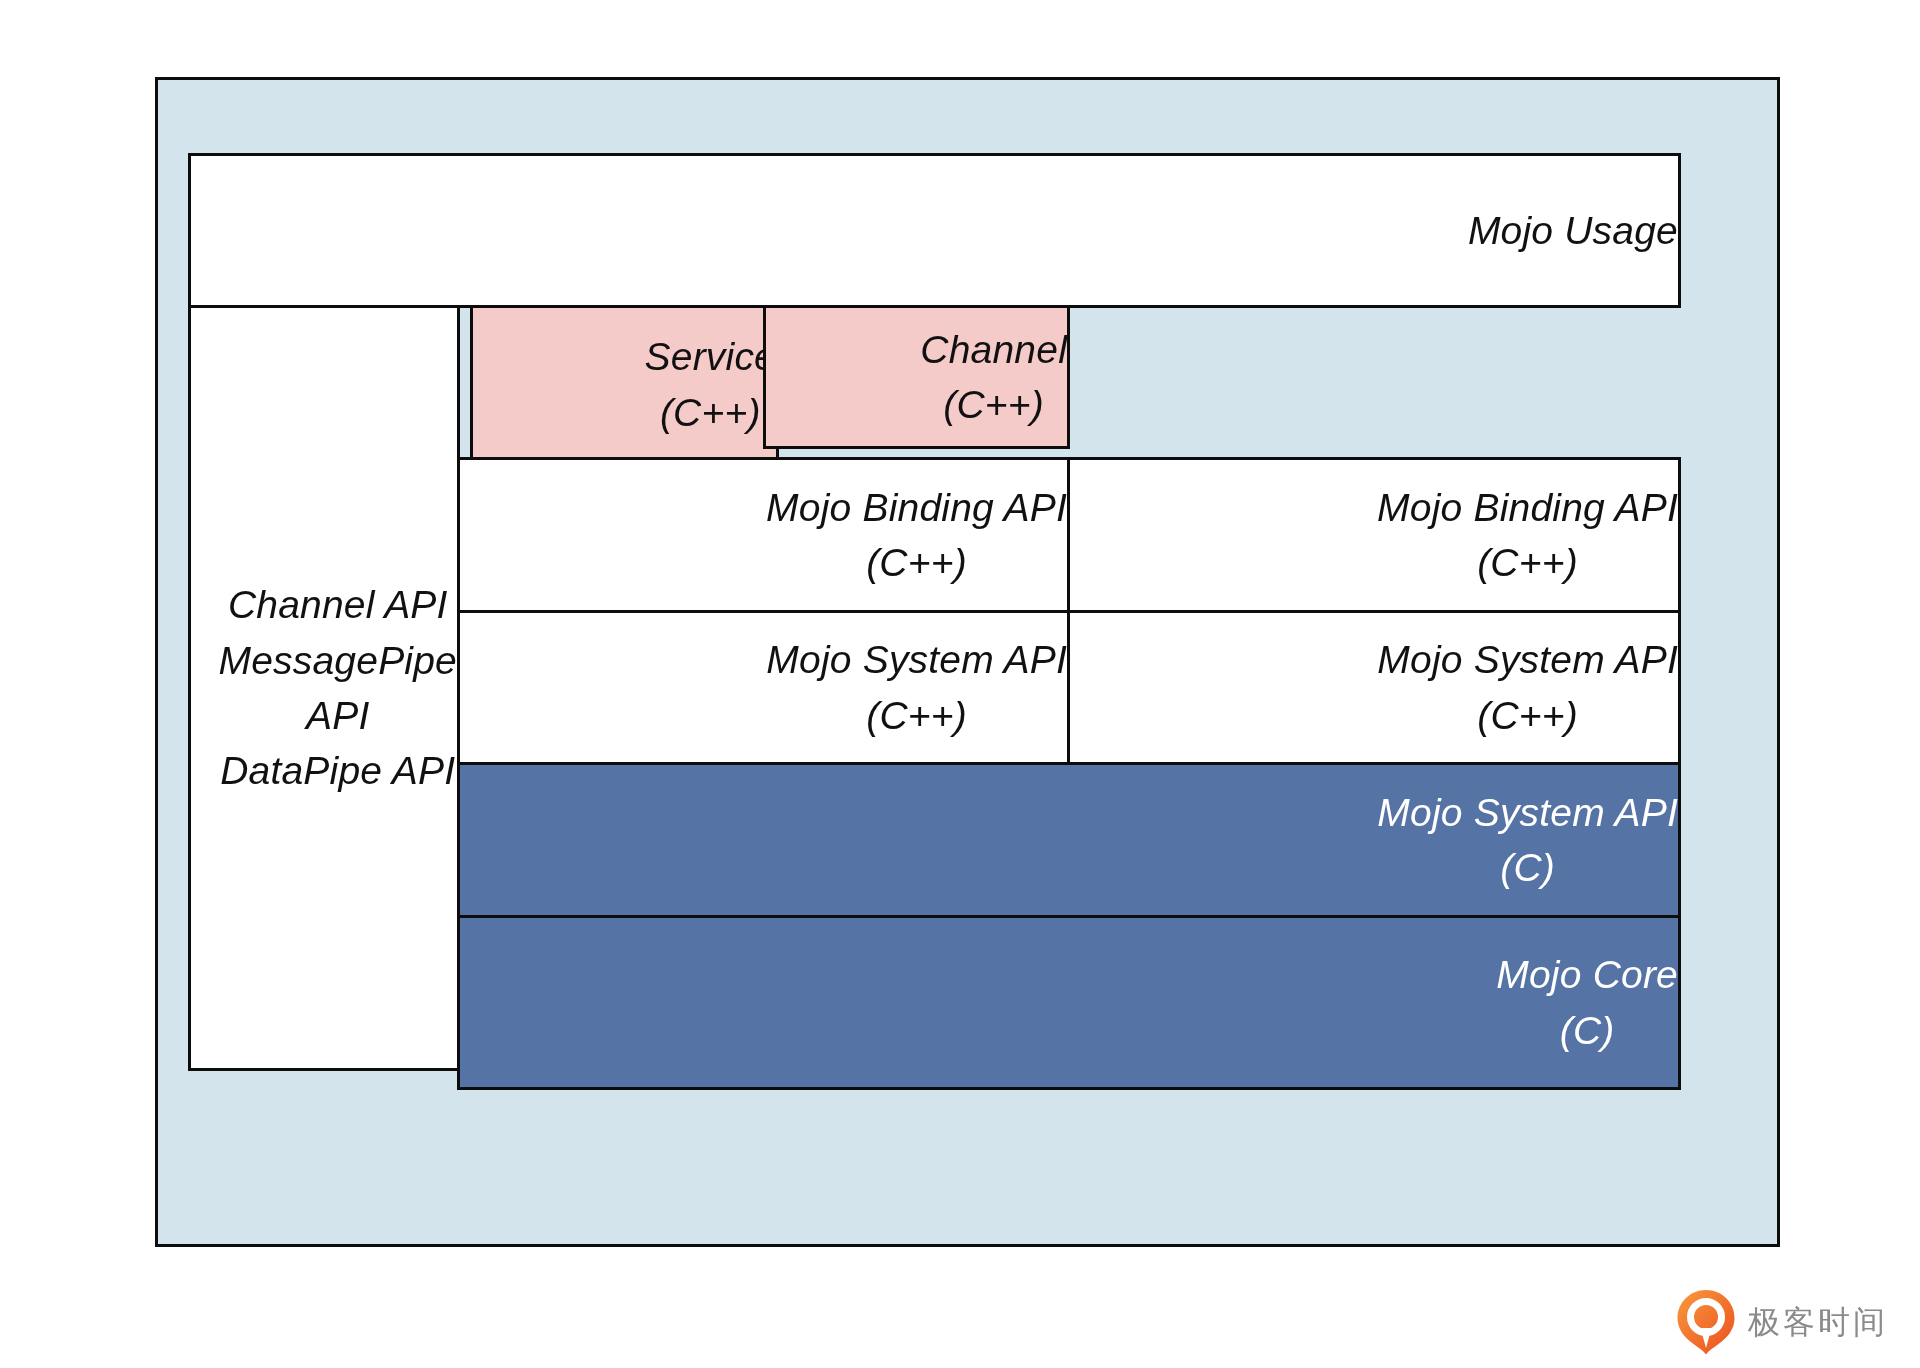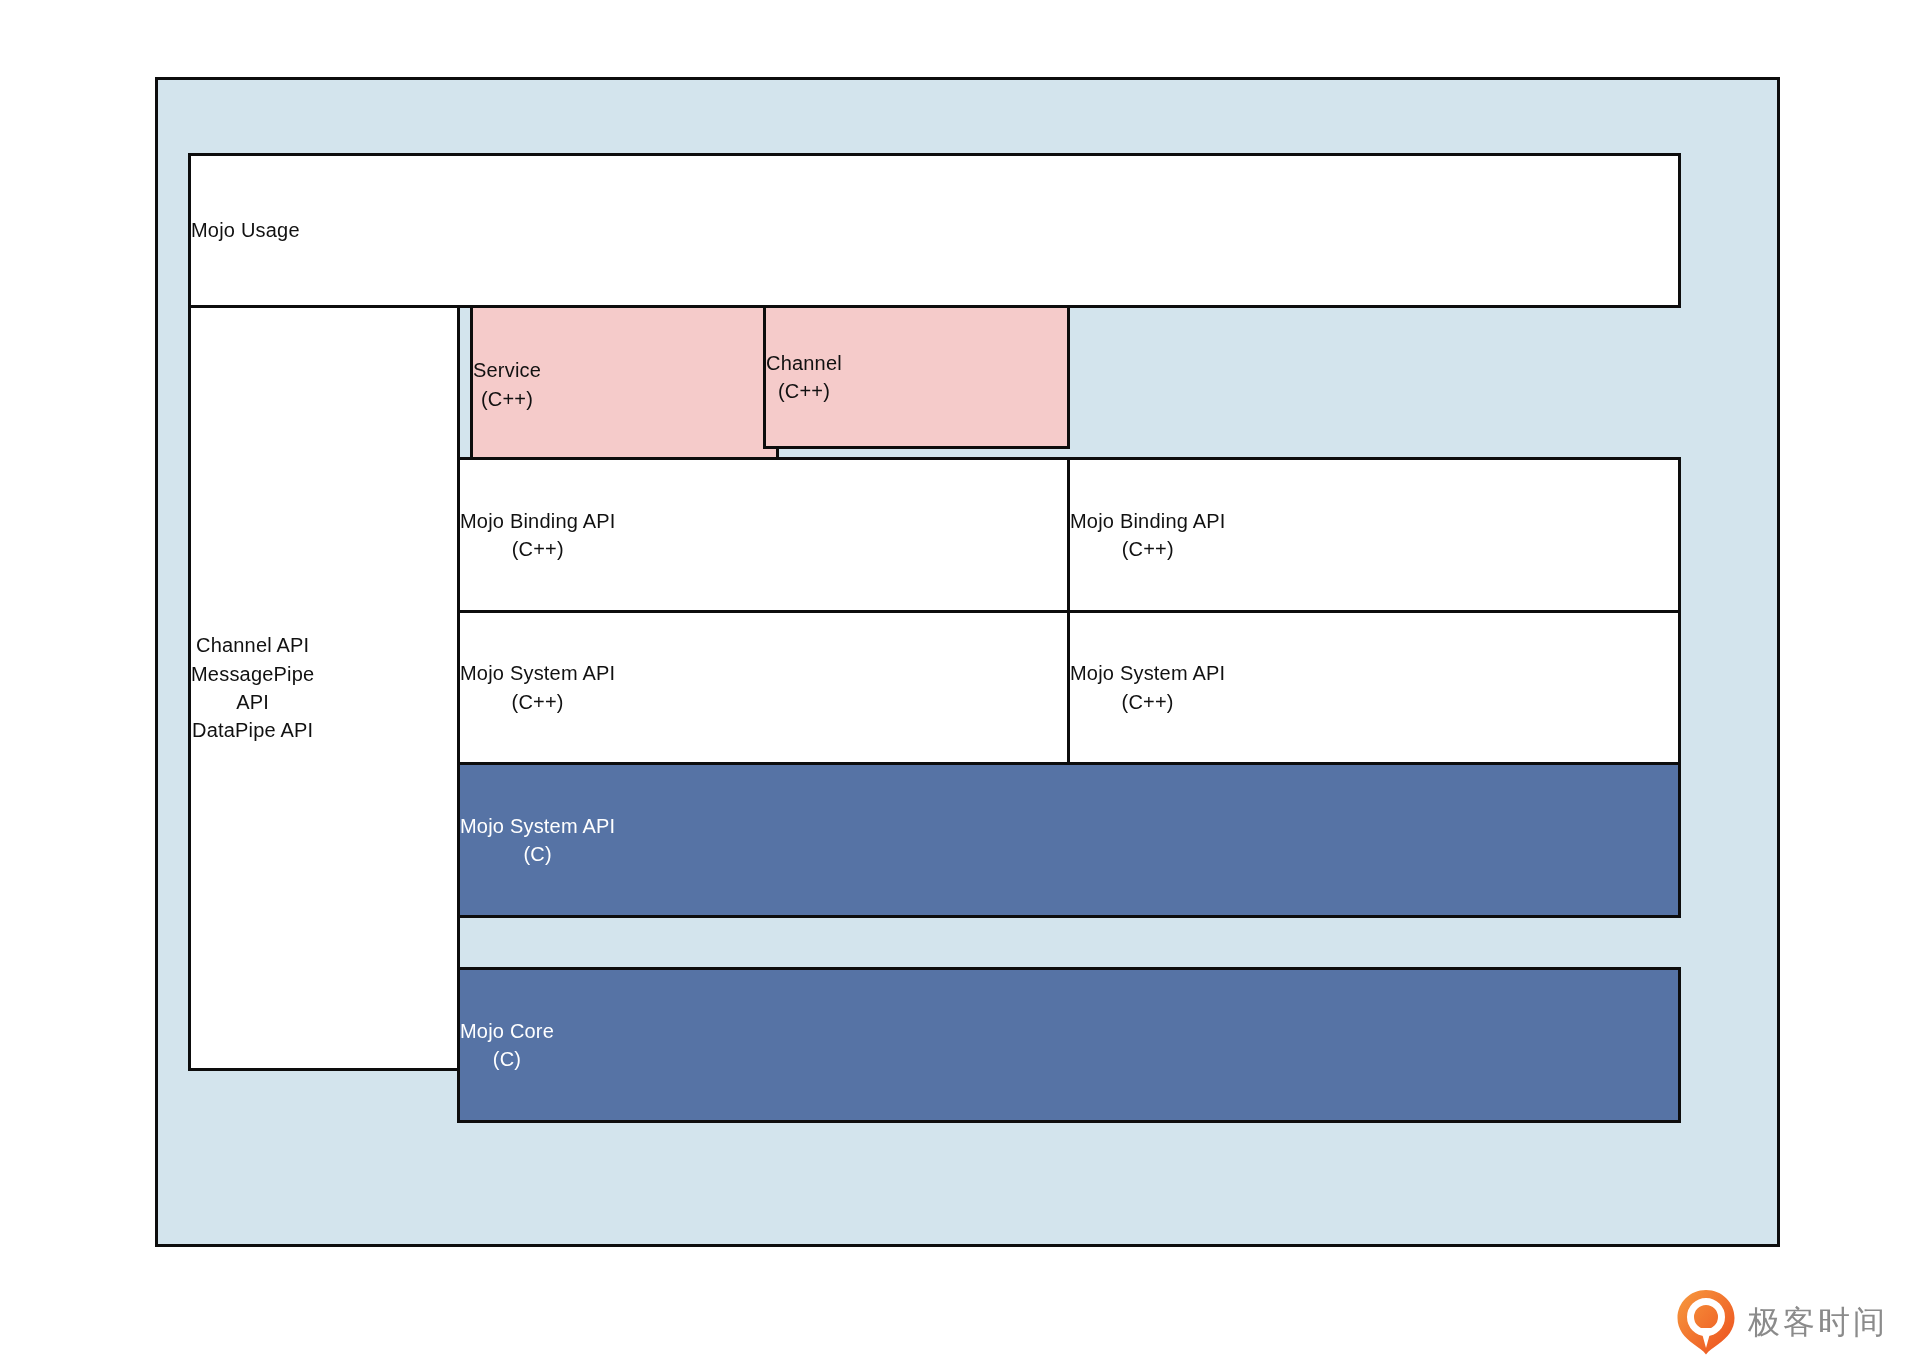--- a/index.html
+++ b/index.html
@@ -33,42 +33,43 @@
     background: var(--panel-bg);
     border: 3px solid var(--border);
   }
 
   .dbox {
     position: absolute;
     border: 3px solid var(--border);
     background: var(--box-bg);
     display: flex;
     align-items: center;
-    justify-content: flex-start;
+    justify-content: flex-end;
     text-align: center;
-    font-size: 20px;
+    font-size: 39px;
     line-height: 1.42;
     color: var(--text-dark);
     white-space: pre-line;
     letter-spacing: 0.2px;
+    font-style: italic;
   }
   .dbox.pink { background: var(--pink); }
   .dbox.blue { background: var(--blue); color: var(--text-light); }
 
   
   .usage-box     { left: 188px;  top: 153px; width: 1493px; height: 155px; }
   .left-col      { left: 188px;  top: 305px; width: 272px;  height: 766px; }
   .service-box   { left: 470px;  top: 305px; width: 309px;  height: 159px; }
   .channel-box   { left: 763px;  top: 305px; width: 307px;  height: 144px; }
   .binding-left  { left: 457px;  top: 457px; width: 613px;  height: 156px; }
   .binding-right { left: 1067px; top: 457px; width: 614px;  height: 156px; }
   .system-left   { left: 457px;  top: 610px; width: 613px;  height: 155px; }
   .system-right  { left: 1067px; top: 610px; width: 614px;  height: 155px; }
   .system-c-box  { left: 457px;  top: 762px; width: 1224px; height: 156px; }
-  .core-box      { left: 457px;  top: 967px; width: 1224px; height: 156px; }
+  .core-box      { left: 457px;  top: 915px; width: 1224px; height: 175px; }
 
   .footer-logo {
     position: absolute;
     left: 1674px; top: 1288px;
     display: flex;
     align-items: center;
     gap: 10px;
   }
   .logo-icon { width: 64px; height: 68px; display: block; }
   .logo-text {

